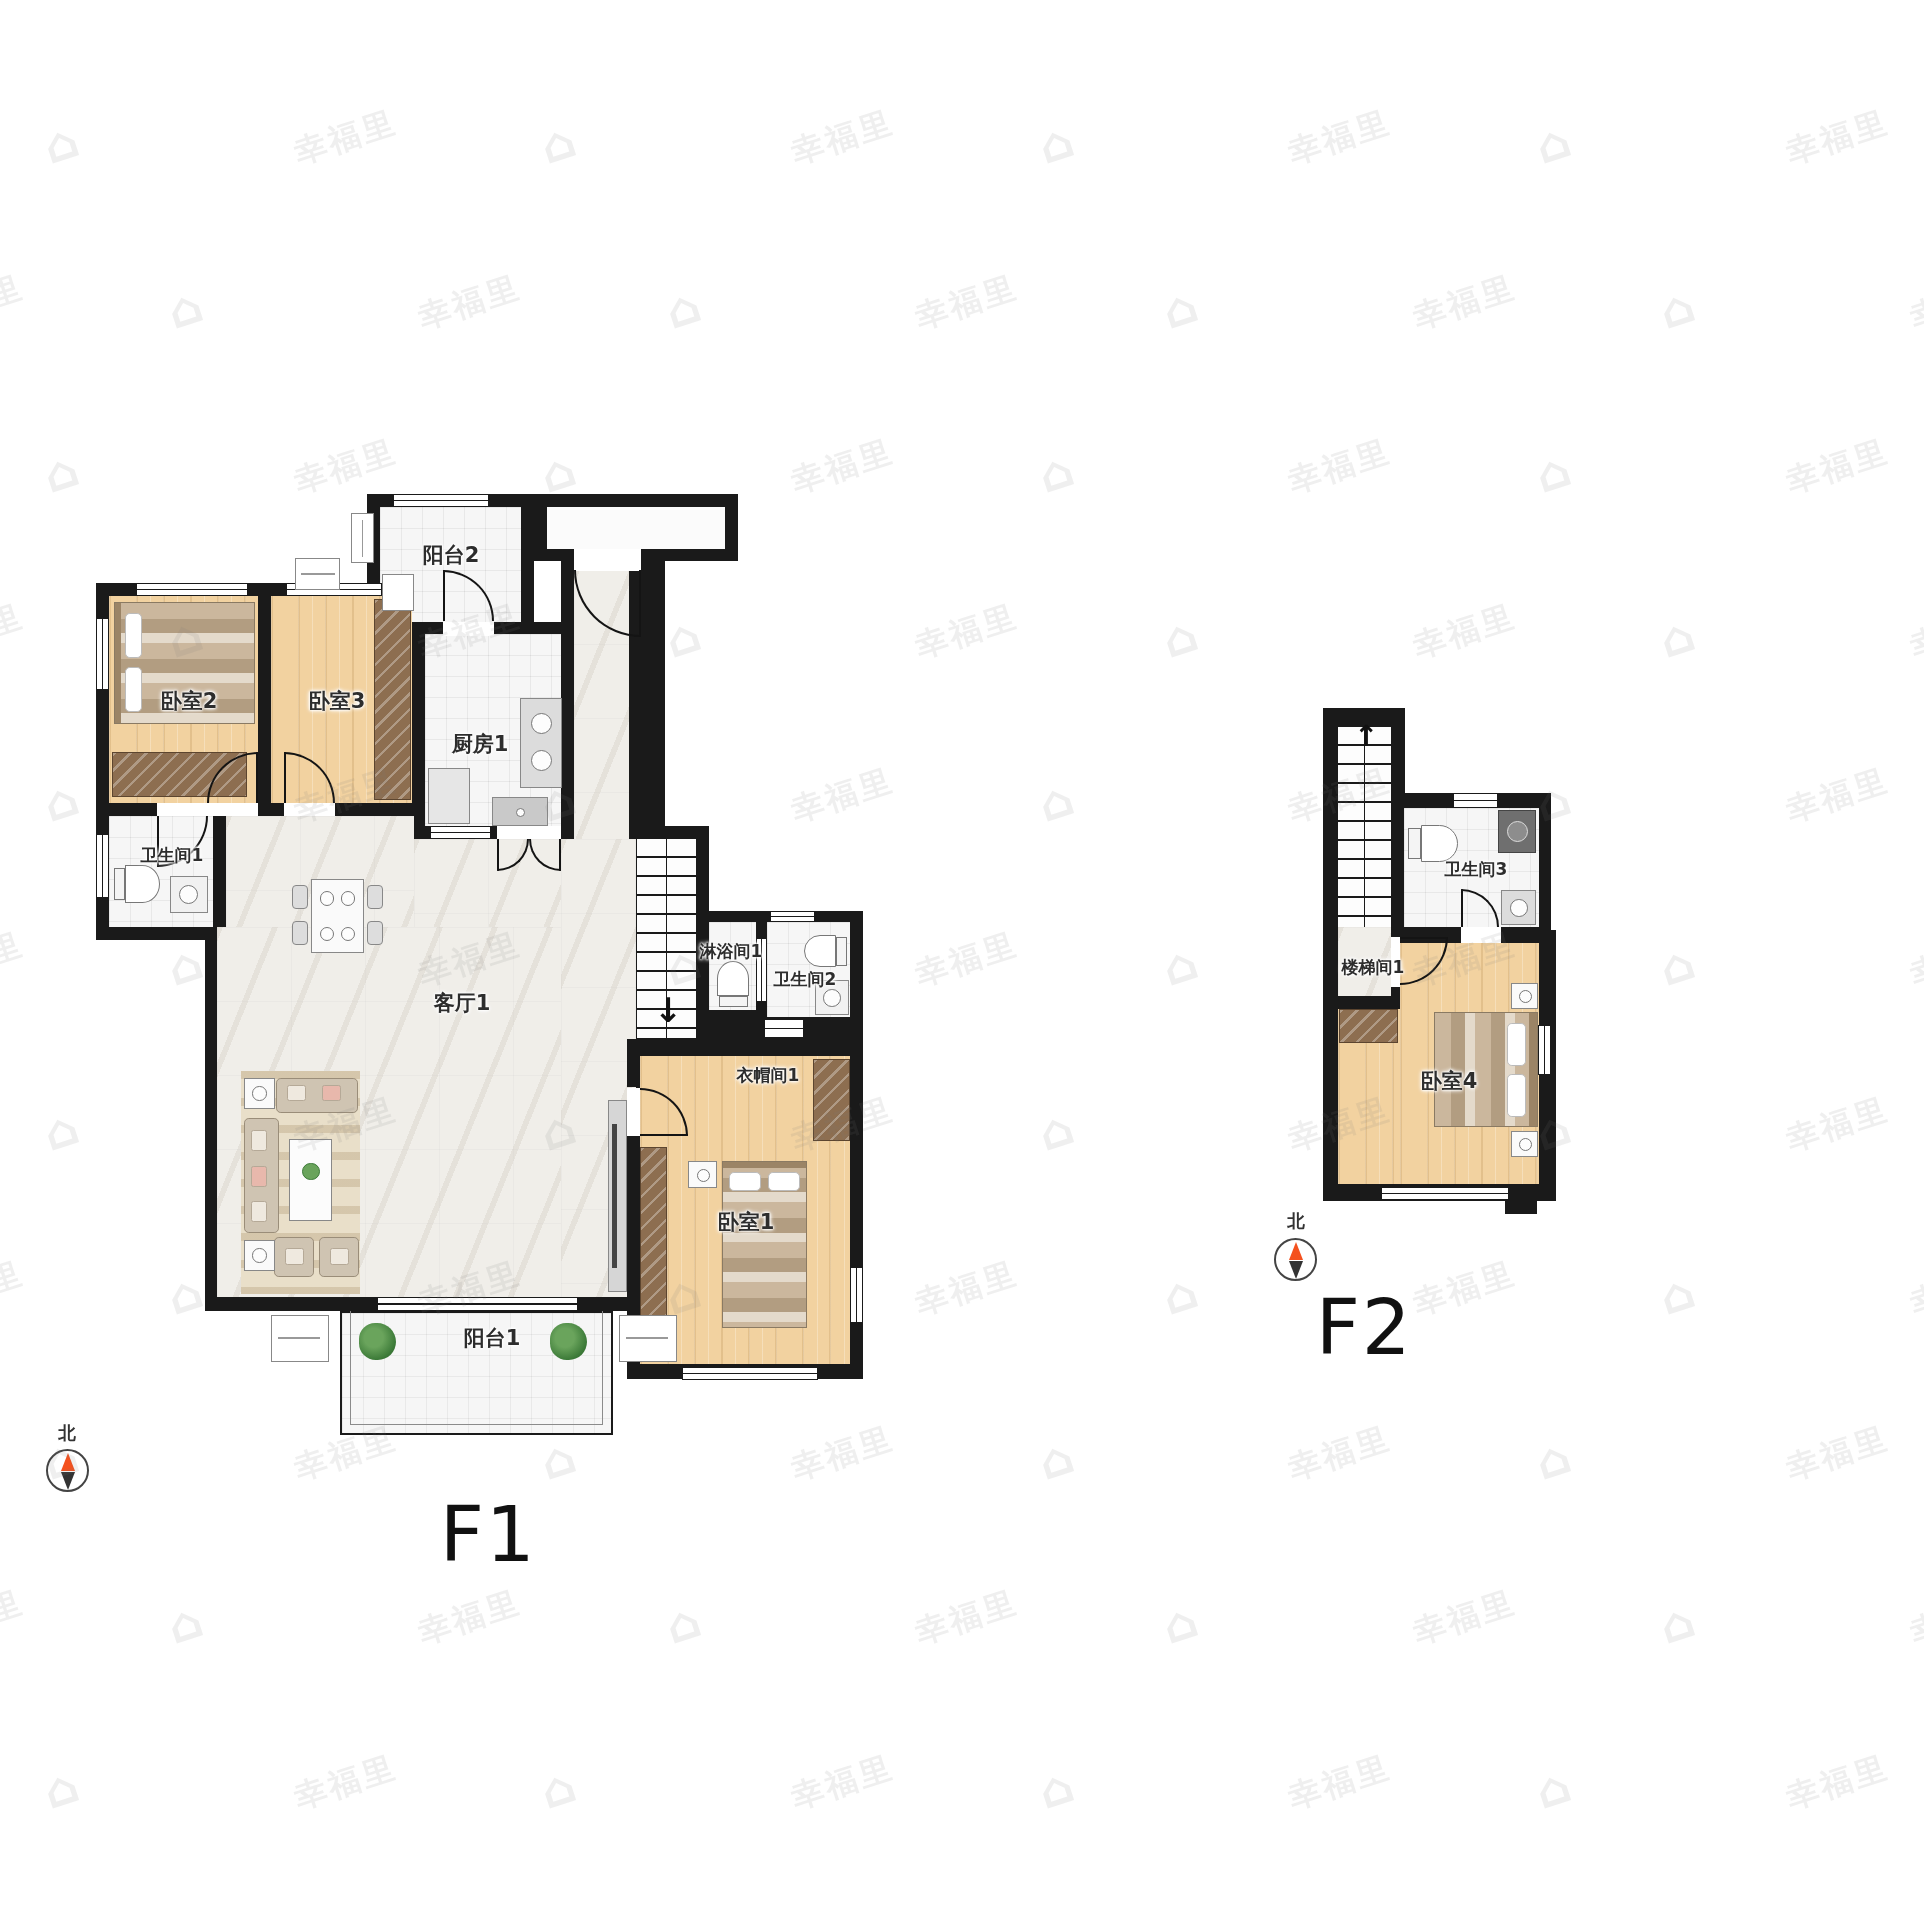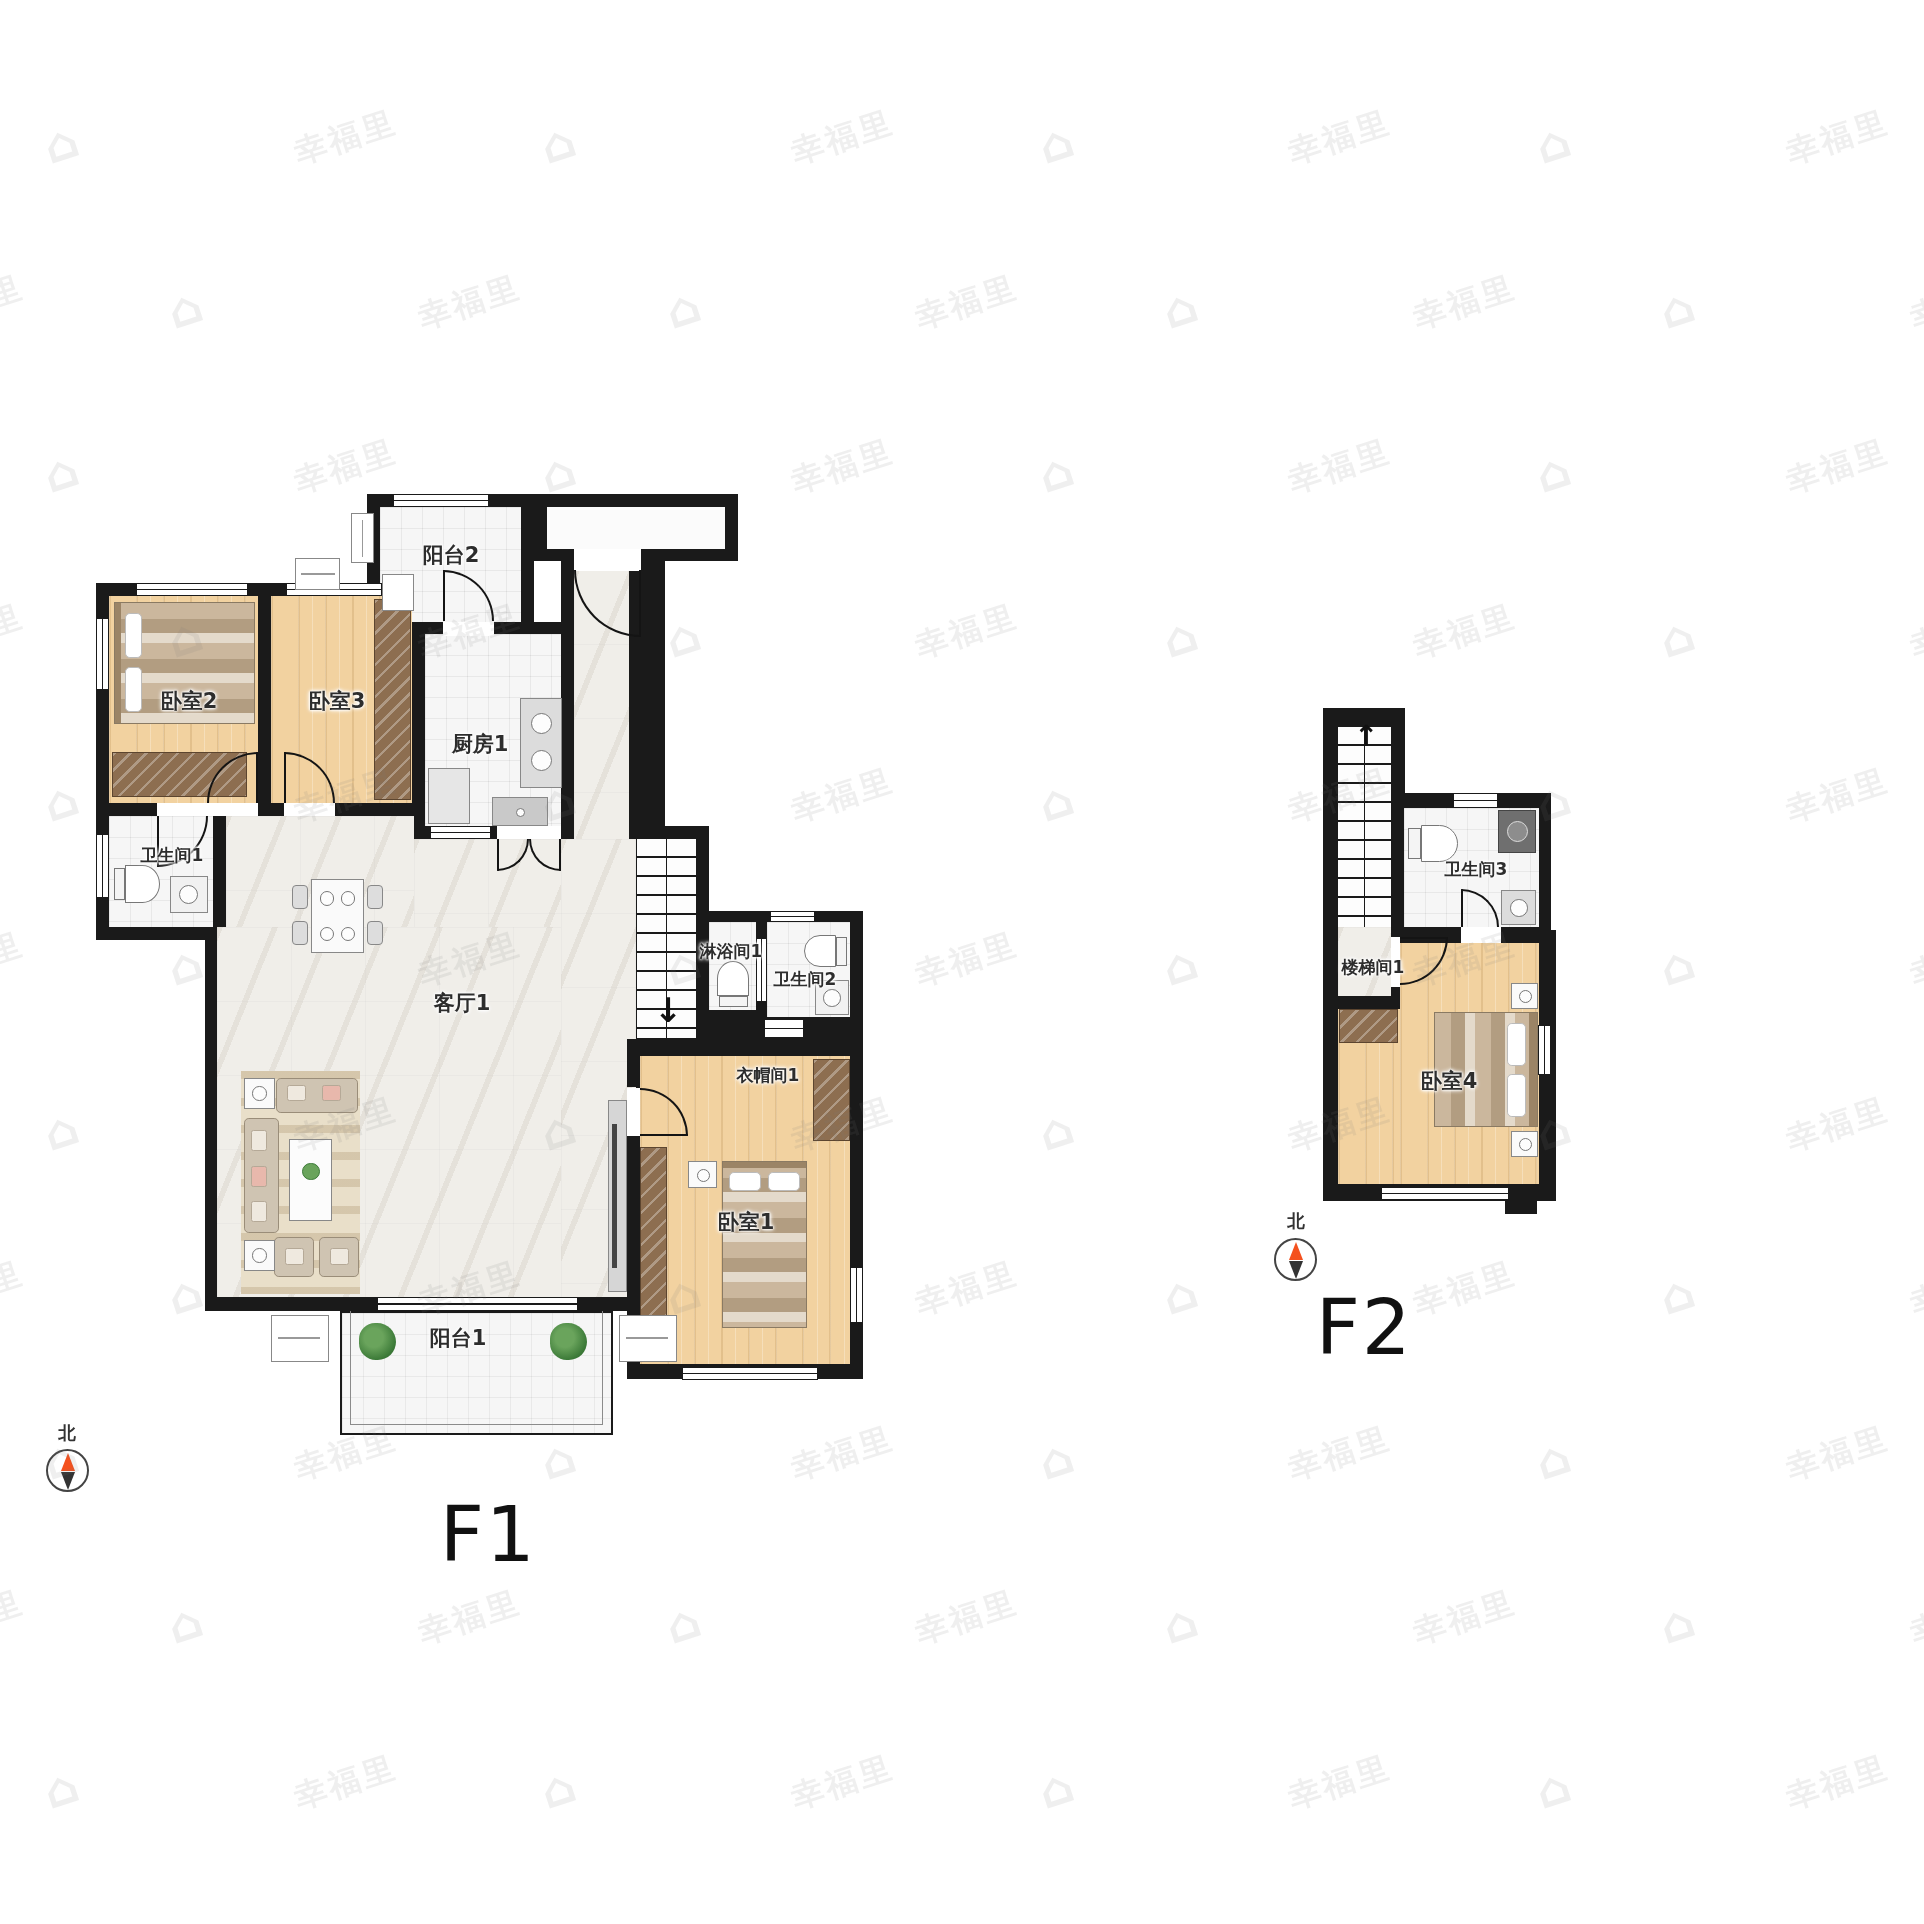--- a/index.html
+++ b/index.html
@@ -262,21 +262,21 @@
   <span class="lbl" style="left:451px;top:555px">阳台2</span>
   <span class="lbl" style="left:189px;top:701px">卧室2</span>
   <span class="lbl" style="left:337px;top:701px">卧室3</span>
   <span class="lbl" style="left:480px;top:744px">厨房1</span>
   <span class="lbl sm" style="left:172px;top:855px">卫生间1</span>
   <span class="lbl" style="left:462px;top:1003px">客厅1</span>
   <span class="lbl sm" style="left:731px;top:951px">淋浴间1</span>
   <span class="lbl sm" style="left:805px;top:979px">卫生间2</span>
   <span class="lbl sm" style="left:768px;top:1075px">衣帽间1</span>
   <span class="lbl" style="left:746px;top:1222px">卧室1</span>
-  <span class="lbl" style="left:458px;top:1338px">阳台1</span>
+  <span class="lbl" style="left:492px;top:1338px">阳台1</span>
   <span class="title" style="left:488px;top:1534px">F1</span>
   <span class="north" style="left:67px;top:1433px">北</span>
   <div class="compass" style="left:46px;top:1449px">
     <div class="cn"></div>
     <div class="cs"></div>
   </div>
 
   <div class="blk" style="left:1323px;top:708px;width:82px;height:337px"></div>
   <div class="blk" style="left:1391px;top:793px;width:160px;height:150px"></div>
   <div class="blk" style="left:1323px;top:930px;width:233px;height:271px"></div>

